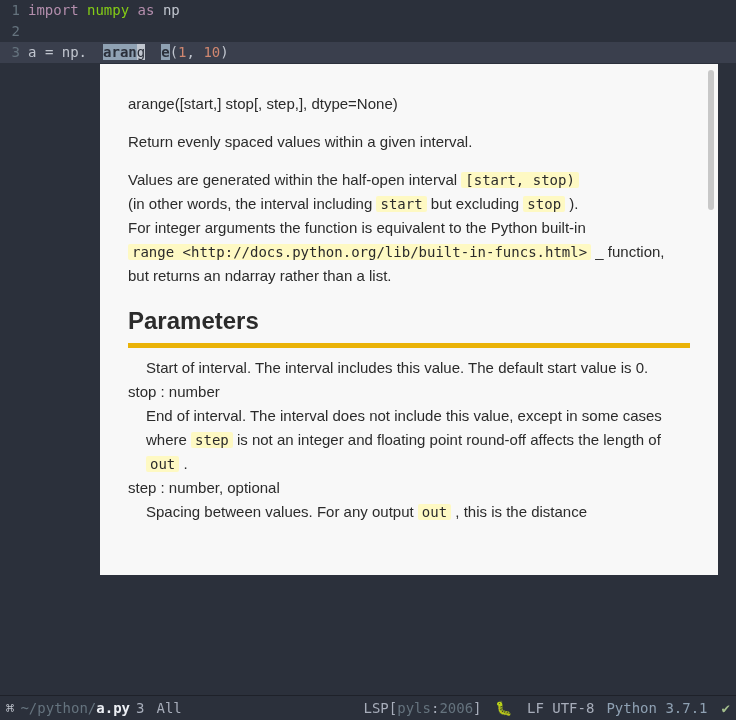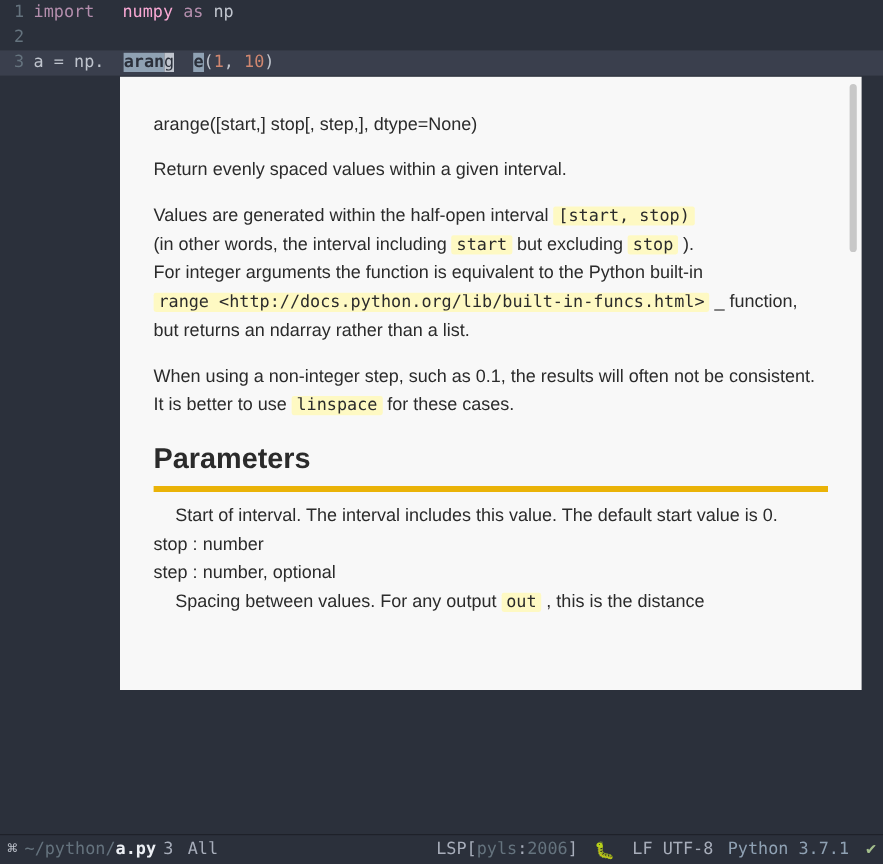--- a/index.html
+++ b/index.html
@@ -31,21 +31,21 @@
   text-align: right;
   padding-right: 8px;
   color: #65737e;
   user-select: none;
 }
 .code {
   color: #c0c5ce;
   font-family: "Consolas", "Monaco", monospace;
 }
 .kw { color: #b48ead; }
-.mod { color: #f9a8d4; margin-left: 15px; }
+.mod { color: #84cc16; }
 .as { color: #b48ead; }
 .id { color: #c0c5ce; }
 .num { color: #d08770; }
 .paren { color: #c0c5ce; }
 .var { color: #c0c5ce; }
 .method-hl { background: #8fa1b3; color: #2b303b; font-weight: bold; margin-left: 16px; }
 .cursor-char { background: #c0c5ce; color: #2b303b; }
 
 .tooltip {
   position: absolute;
@@ -136,29 +136,29 @@
   <div class="scrollbar"></div>
   <p>arange([start,] stop[, step,], dtype=None)</p>
   <p>Return evenly spaced values within a given interval.</p>
   <p>
     <span>Values are generated within the half-open interval </span><code>[start, stop)</code><br>
     <span>(in other words, the interval including </span><code>start</code><span> but excluding </span><code>stop</code><span> ).</span><br>
     <span>For integer arguments the function is equivalent to the Python built-in</span><br>
     <code>range &lt;http://docs.python.org/lib/built-in-funcs.html&gt;</code><span> _ function,</span><br>
     <span>but returns an ndarray rather than a list.</span>
   </p>
-  <p>
-    <span>When using a non-integer step, such as 0.1, the results will often not be consistent.  It is better to use </span><code>linspace</code><span> for these cases.</span>
-  </p>
   <h2>Parameters</h2>
   <div>
     <span class="param-desc">Start of interval.  The interval includes this value.  The default start value is 0.</span>
   </div>
   <div>
     <span class="param-name">stop : number</span>
+    <span class="param-desc">
+      <span>End of interval.  The interval does not include this value, except in some cases where </span><code>step</code><span> is not an integer and floating point round-off affects the length of </span><code>out</code><span> .</span>
+    </span>
   </div>
   <div>
     <span class="param-name">step : number, optional</span>
     <span class="param-desc">
       <span>Spacing between values.  For any output </span><code>out</code><span> , this is the distance</span>
     </span>
   </div>
 </div>
 
 <div class="statusline">

